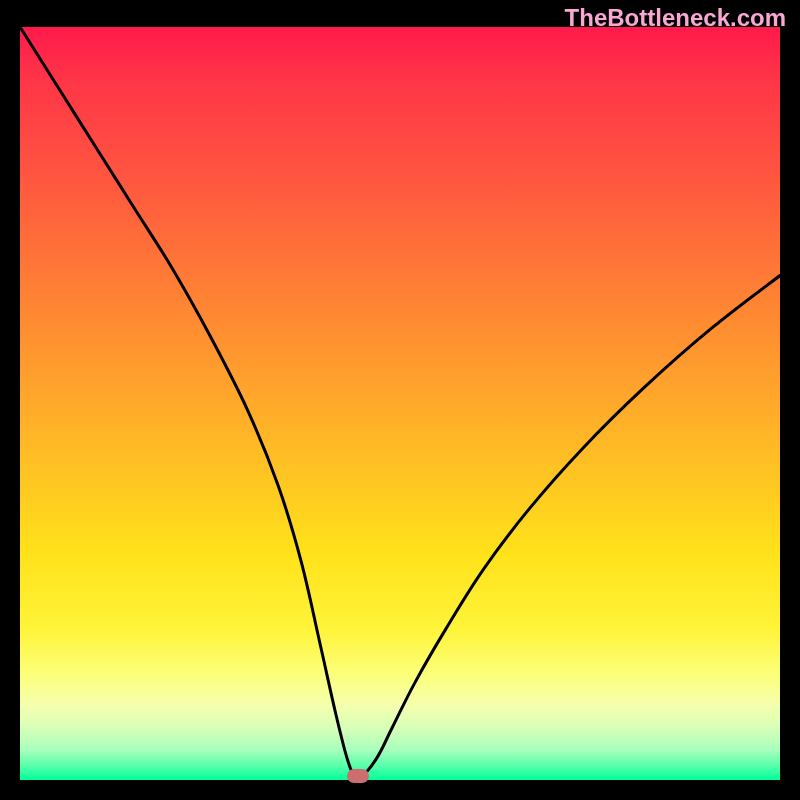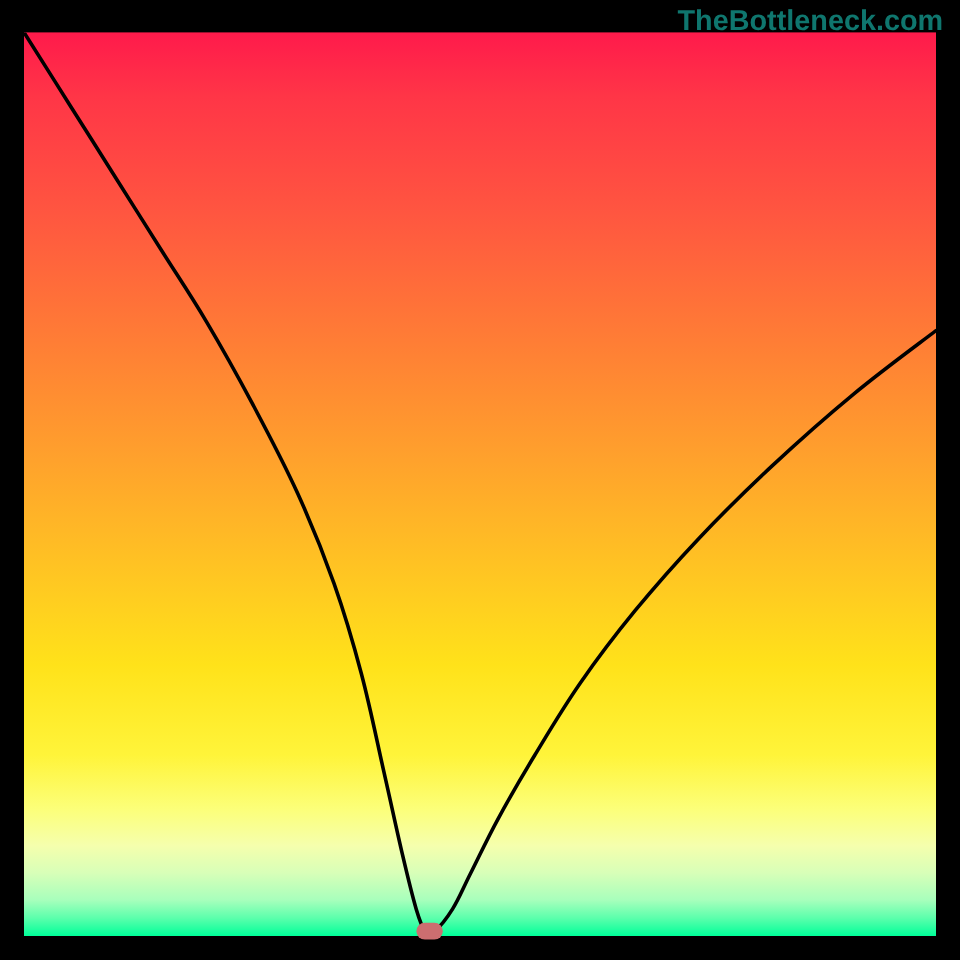--- a/index.html
+++ b/index.html
@@ -13,21 +13,21 @@
     position: relative;
     background: #000;
   }
   .watermark {
     position: absolute;
     top: 4px;
     right: 14px;
     font-family: Arial, Helvetica, sans-serif;
     font-size: 24px;
     font-weight: bold;
-    color: #0f766e;
+    color: #f9a8d4;
     z-index: 10;
   }
   .plot-area {
     position: absolute;
     left: 20px;
     top: 27px;
     width: 760px;
     height: 753px;
   }
   .gradient-bg {

